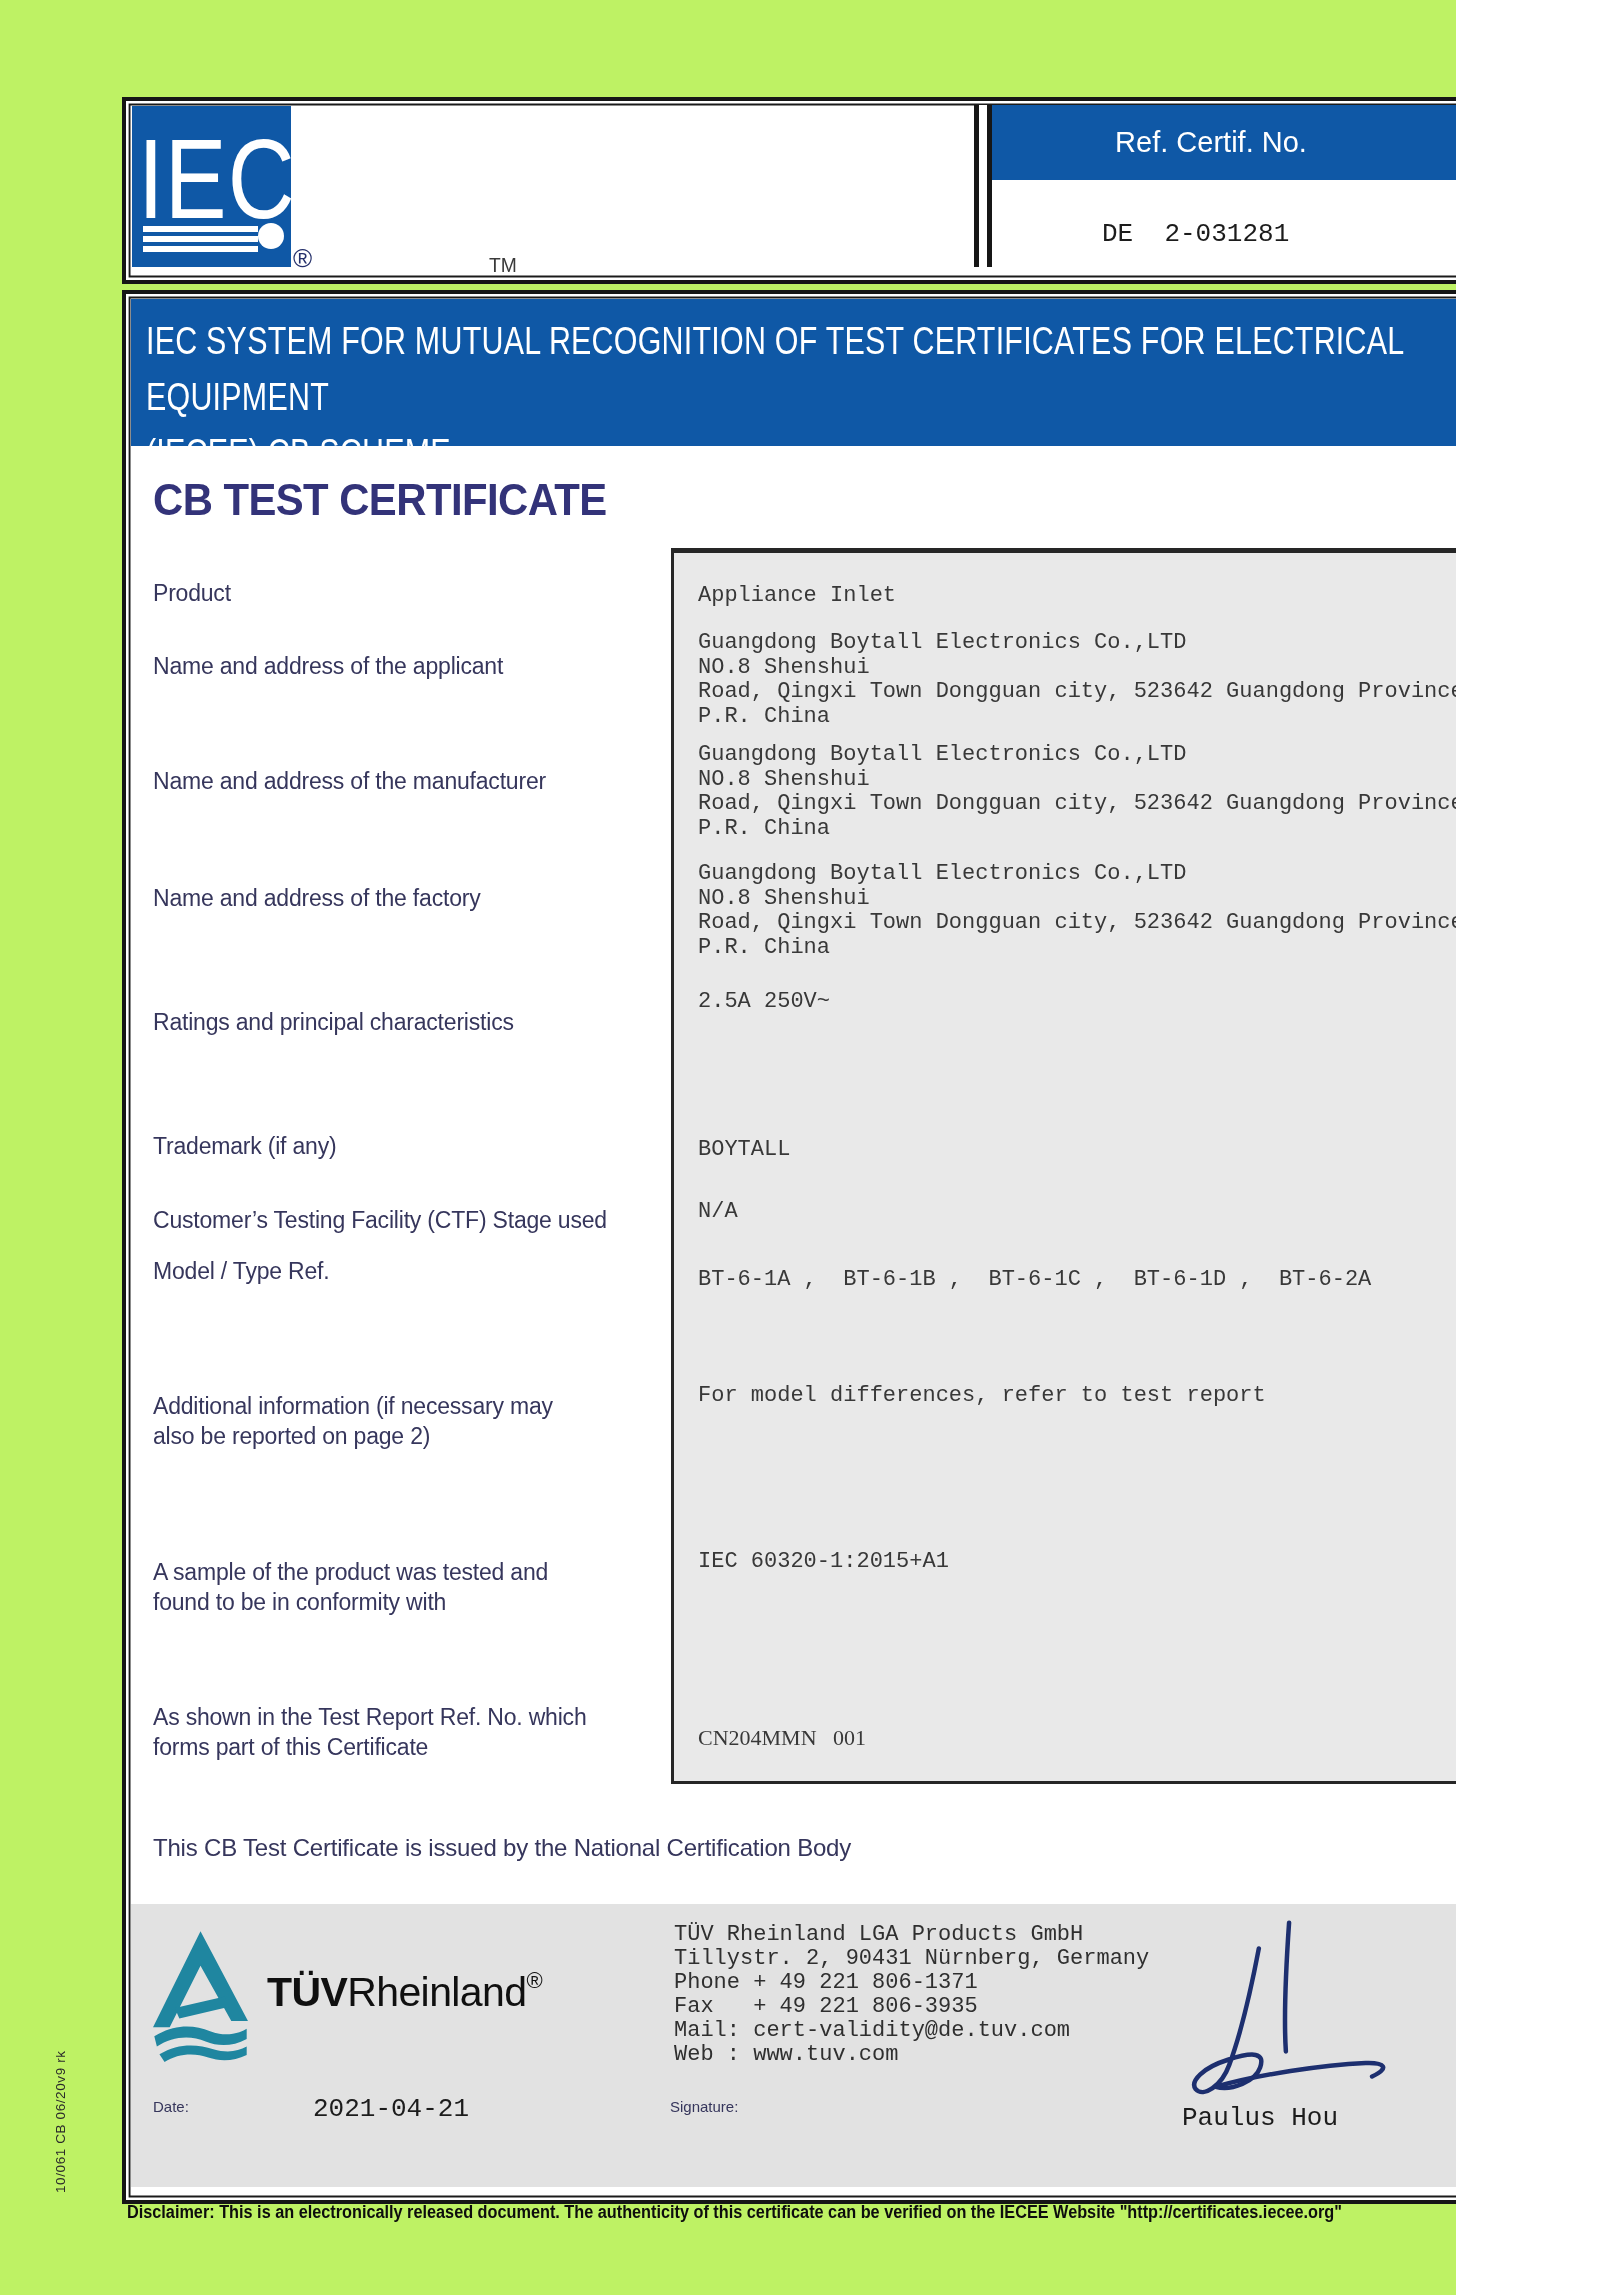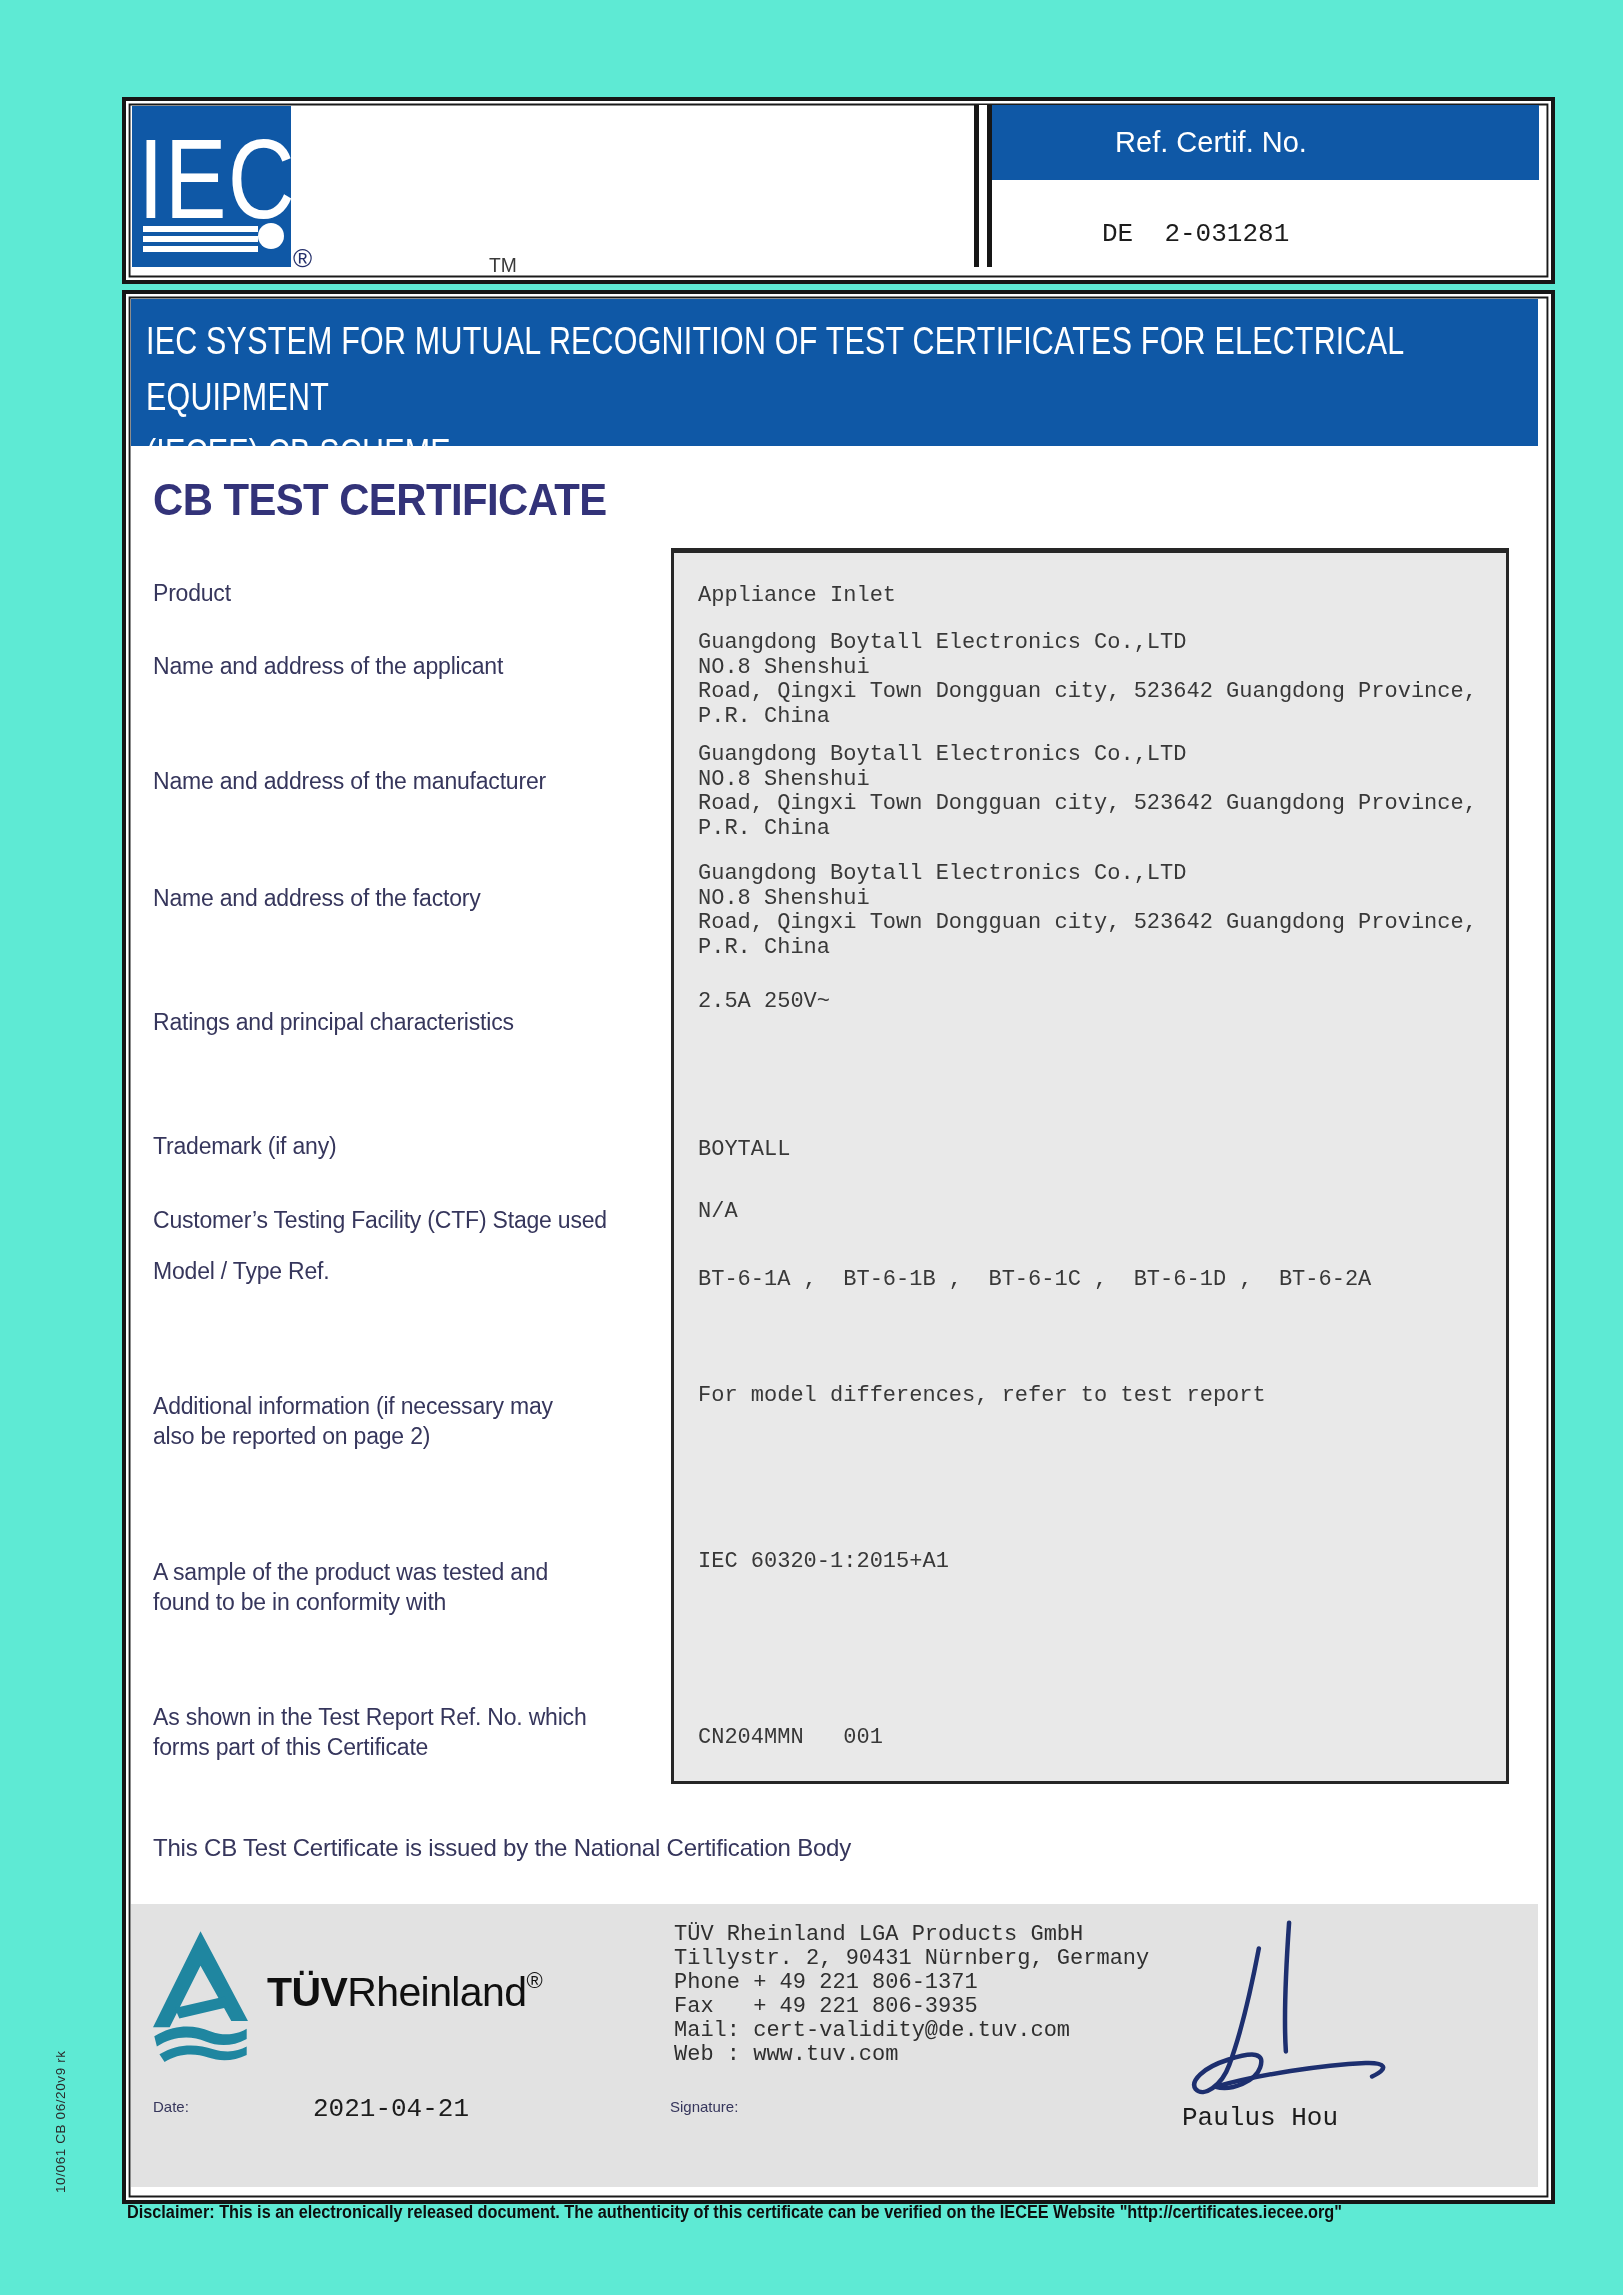--- a/index.html
+++ b/index.html
@@ -1,17 +1,17 @@
 <!DOCTYPE html>
 <html style="font-size:10.3px"><head>
 <meta charset="utf-8">
 <style>
   html,body{margin:0;padding:0;background:#ffffff;}
   .page{
-    position:relative;width:1623px;height:2295px;background:#5eead4;
+    position:relative;width:1456px;height:2295px;background:#bef264;
     font-family:"Liberation Sans",sans-serif;overflow:hidden;
   }
   
   .dbox{
     position:absolute;border:4.5px solid #161616;background:#ffffff;
     box-shadow:inset 0 0 0 2.6px #ffffff, inset 0 0 0 4.5px #1a1a1a;
   }
   .abs{position:absolute;}
   
   .bluesq{position:absolute;background:#0f58a6;overflow:hidden;}
@@ -157,21 +157,21 @@
   <div class="flabel" style="top:1391px;">Additional information (if necessary may
 also be reported on page 2)</div>
   <div class="fvalue" style="top:1384px;">For model differences, refer to test report</div>
 
   <div class="flabel" style="top:1557px;">A sample of the product was tested and
 found to be in conformity with</div>
   <div class="fvalue" style="top:1550px;">IEC 60320-1:2015+A1</div>
 
   <div class="flabel" style="top:1702px;">As shown in the Test Report Ref. No. which
 forms part of this Certificate</div>
-  <div class="fvalue" style="top:1726px;">CN204MMN   001</div>
+  <div class="fvalue" style="top:1726px;font-family:Liberation Serif, serif;">CN204MMN   001</div>
 
   <div class="issued" style="left:153px;top:1834px;">This CB Test Certificate is issued by the National Certification Body</div>
 
   <div class="grayband" style="left:131px;top:1904px;width:1407px;height:283px;"></div>
 
   <svg class="abs" style="left:149px;top:1926px;" width="103" height="136" viewBox="0 0 160 212">
     <path d="M80,8 L154,148 L128,148 L80,62 L32,158 L6,158 Z" fill="#1f86a0"></path>
     <path d="M40,128 L118,110 L125,126 L47,144 Z" fill="#1f86a0"></path>
     <path d="M8,172 C40,152 70,154 95,164 C115,172 135,170 152,160 L152,176 C130,188 108,188 88,180 C64,170 36,172 12,188 Z" fill="#1f86a0"></path>
     <path d="M16,200 C45,182 75,184 100,192 C120,198 138,196 152,188 L152,201 C132,211 110,211 92,205 C70,197 44,199 24,212 Z" fill="#1f86a0"></path>

